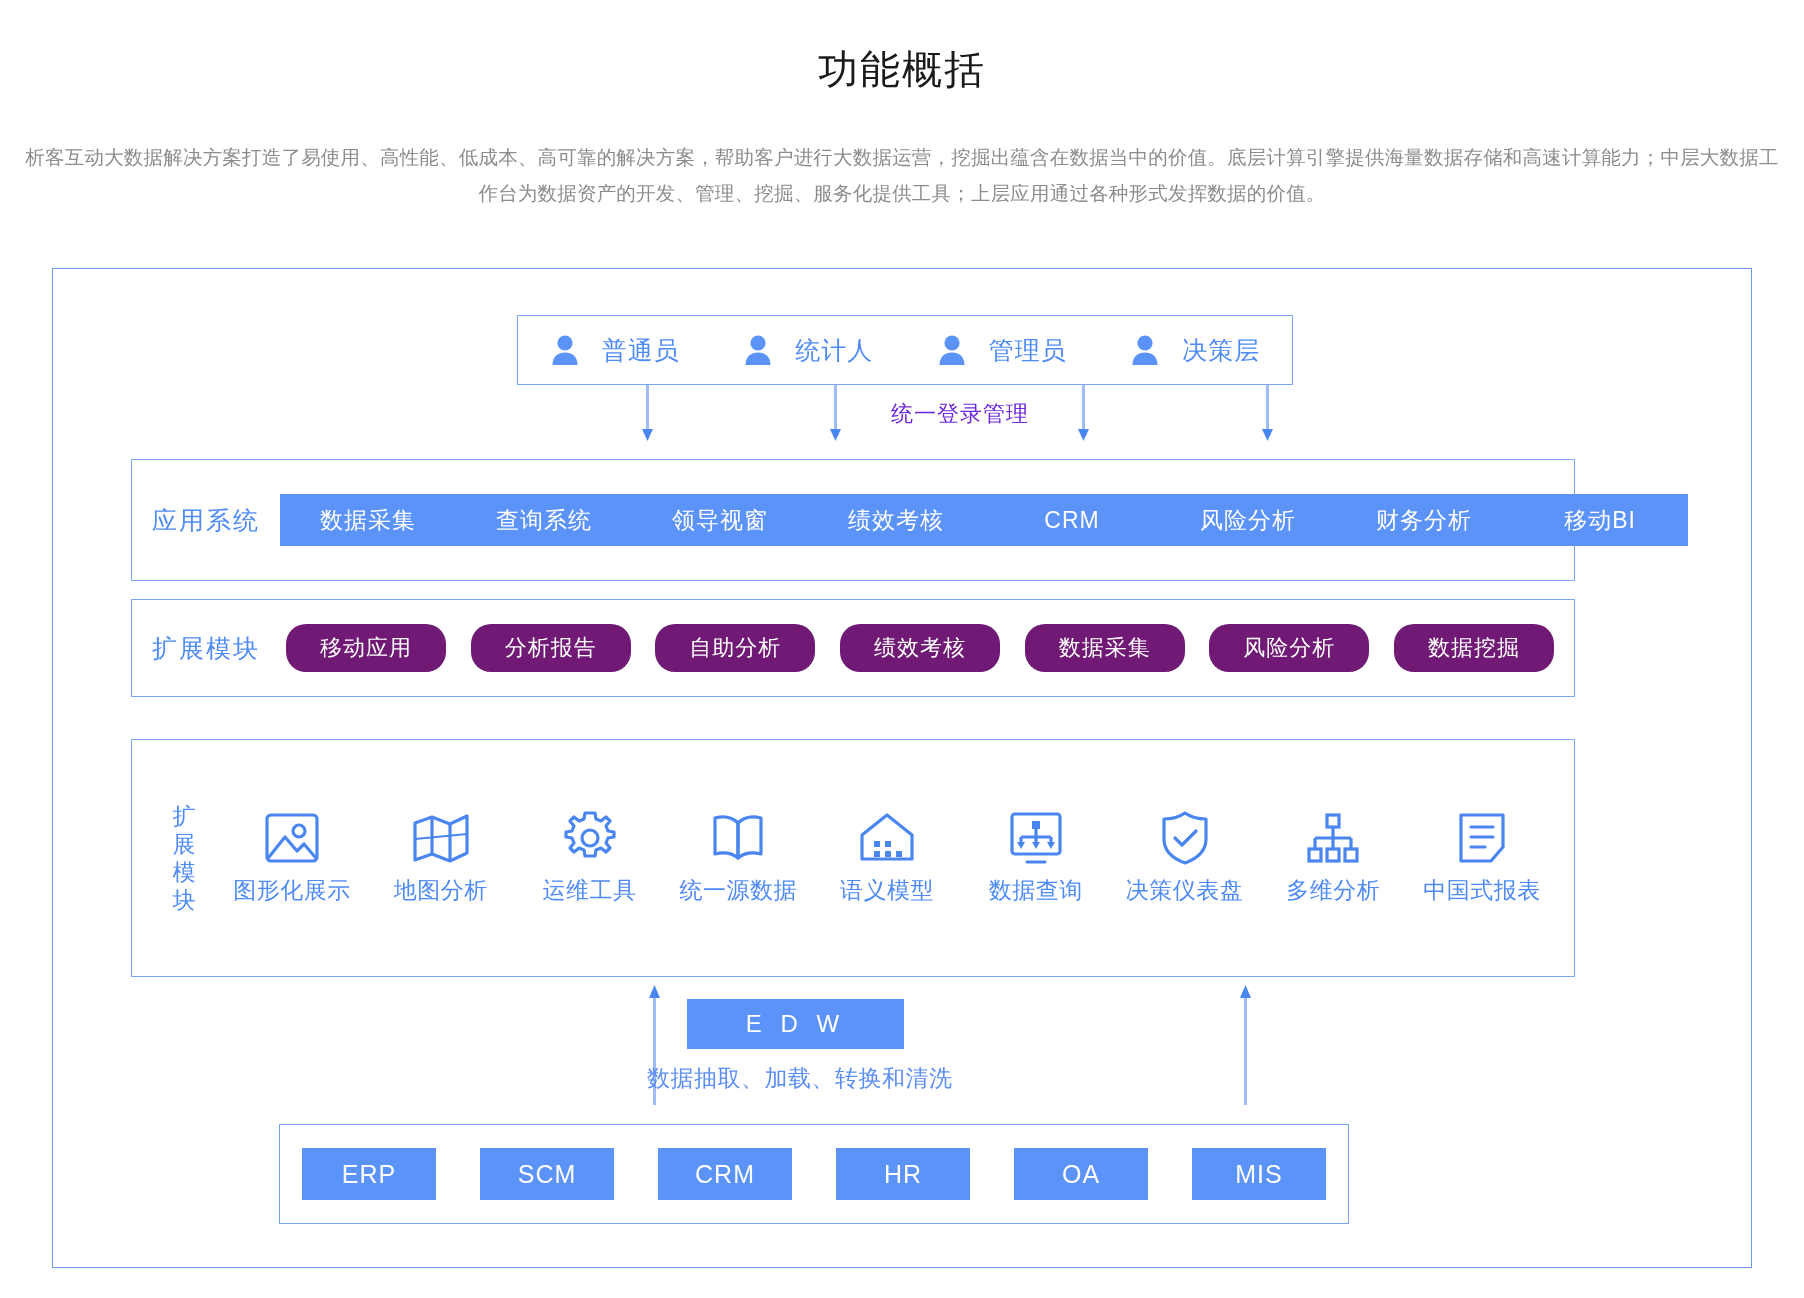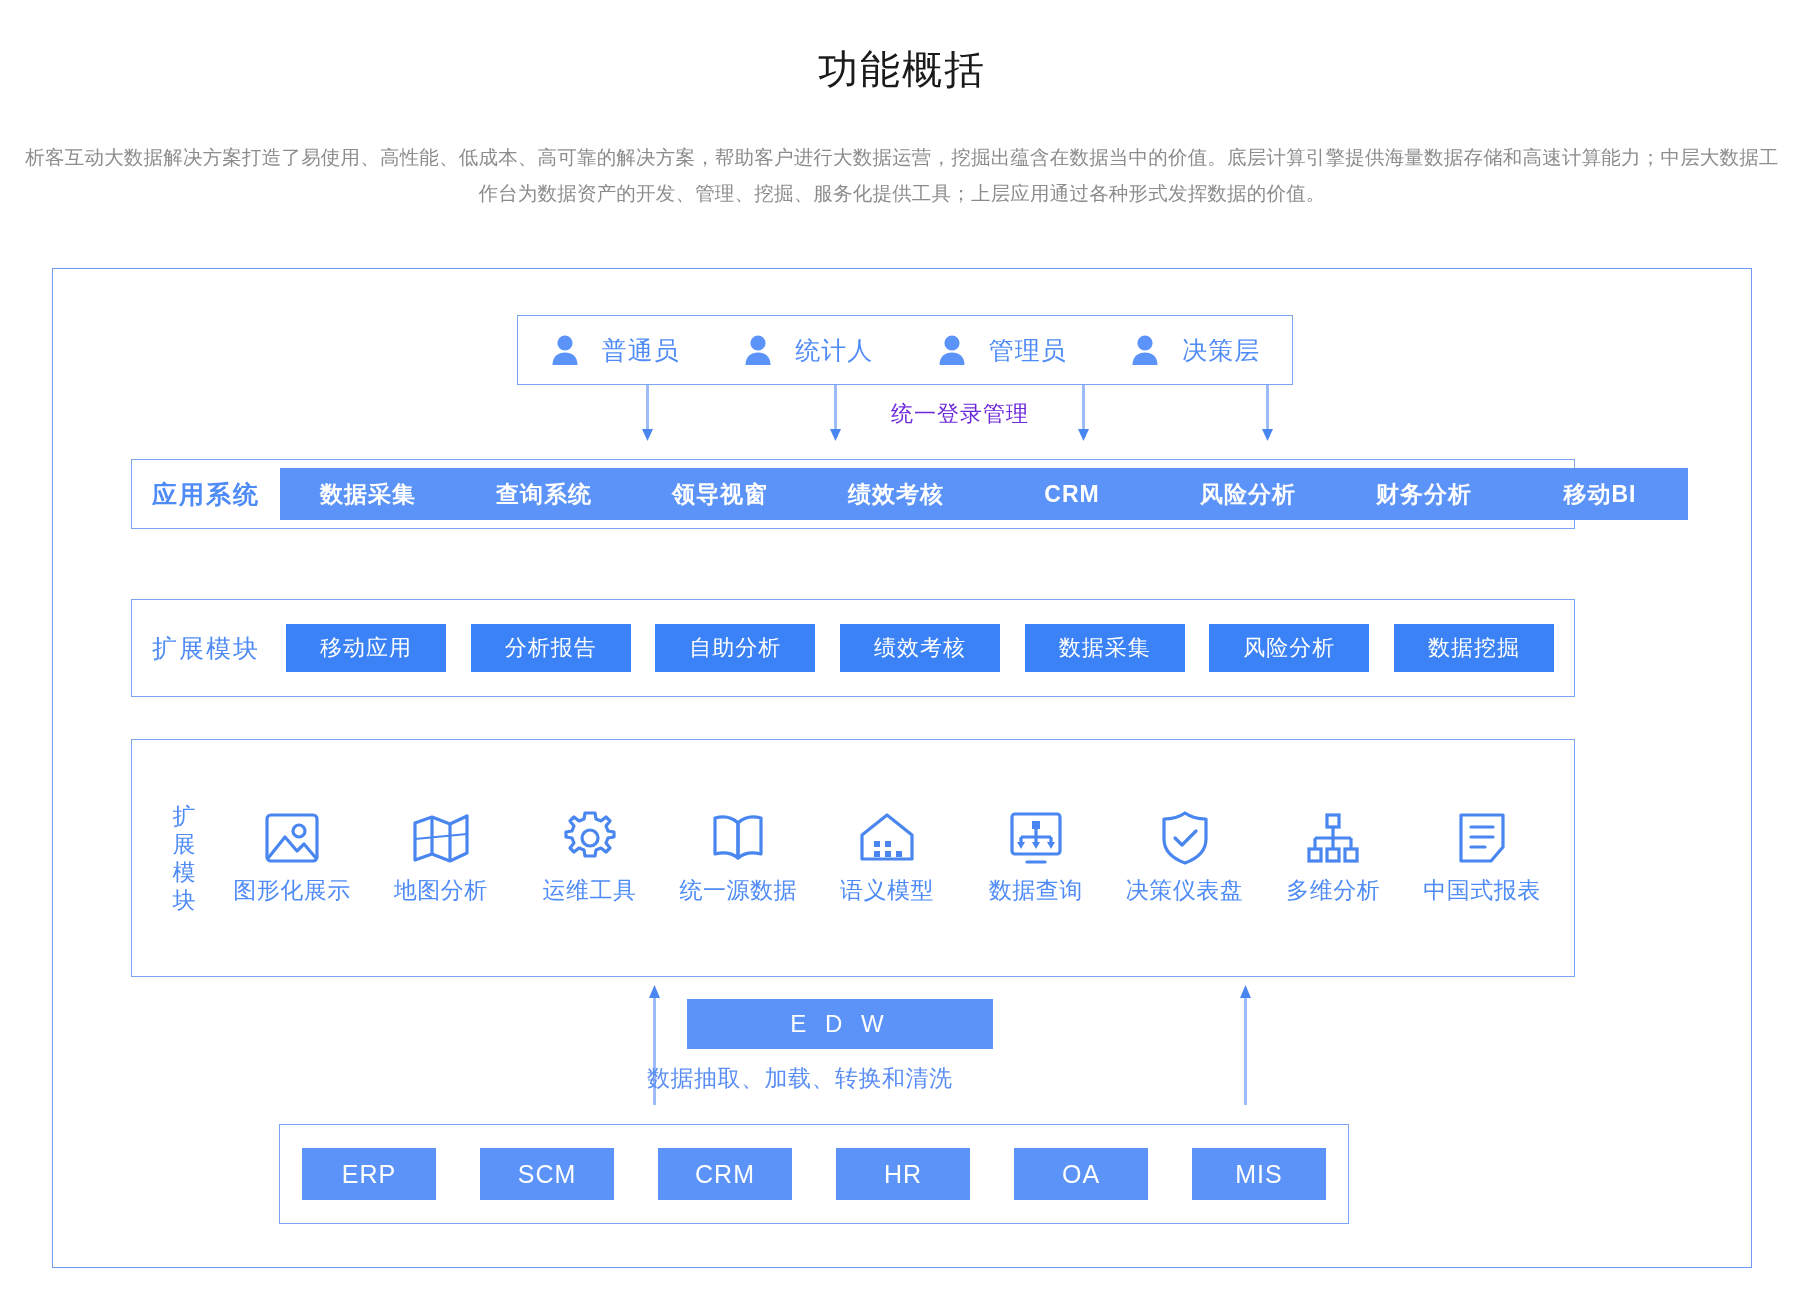--- a/index.html
+++ b/index.html
@@ -130,24 +130,24 @@
     color: #ffffff;
     font-size: 23px;
     letter-spacing: 1px;
     text-align: center;
     white-space: nowrap;
     display: flex;
     align-items: center;
     justify-content: center;
   }
   .chip-blue { background: #5b93f8; }
-  .chip-purple { background: #3b82f6; }
-
-  
-  #app-row { left: 78px; top: 190px; width: 1444px; height: 70px; padding: 0 20px; font-weight: bold; }
+  .chip-purple { background: #701a75; border-radius: 20px; }
+
+  
+  #app-row { left: 78px; top: 190px; width: 1444px; height: 122px; padding: 0 20px; }
   #app-row .row-title { margin-right: 20px; }
   #app-row .chip { height: 52px; min-width: 148px; padding: 0 14px; }
 
   
   #ext-row { left: 78px; top: 330px; width: 1444px; height: 98px; padding: 0 20px; }
   #ext-row .row-title { margin-right: 26px; }
   #ext-row .chip { height: 48px; min-width: 132px; padding: 0 14px; font-size: 22px; }
 
   
   #icons-panel {
@@ -193,21 +193,21 @@
     color: #4f8bf6;
     white-space: nowrap;
     letter-spacing: 0.5px;
   }
 
   
   #edw-box {
     position: absolute;
     left: 634px;
     top: 730px;
-    width: 306px;
+    width: 217px;
     height: 50px;
     background: #5b93f8;
     display: flex;
     align-items: center;
     justify-content: center;
     color: #ffffff;
     font-size: 24px;
     letter-spacing: 6px;
   }
   #edw-caption {

